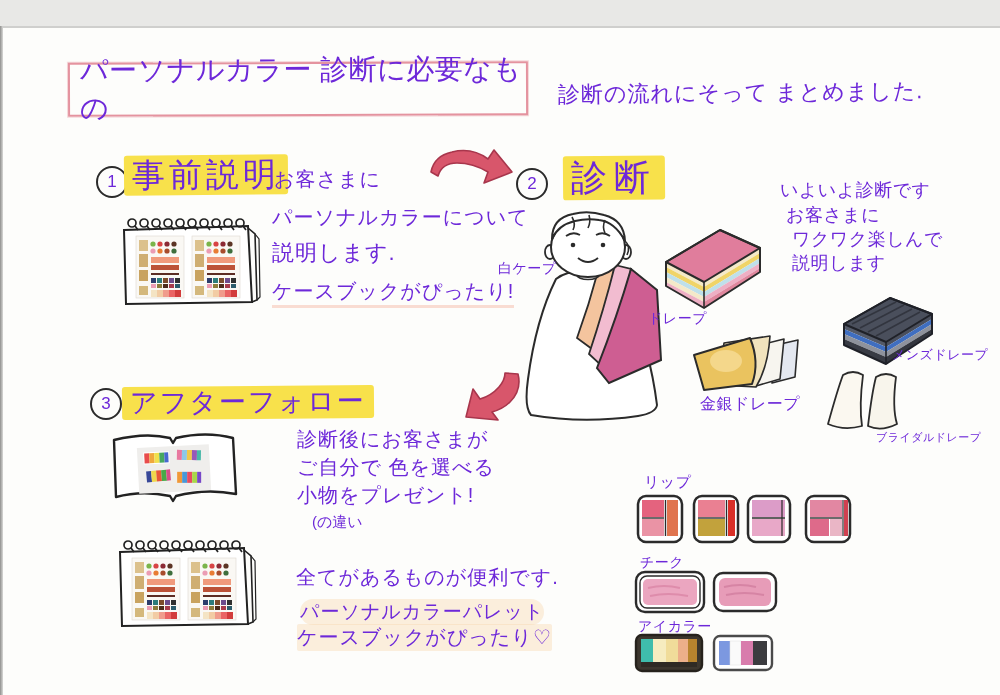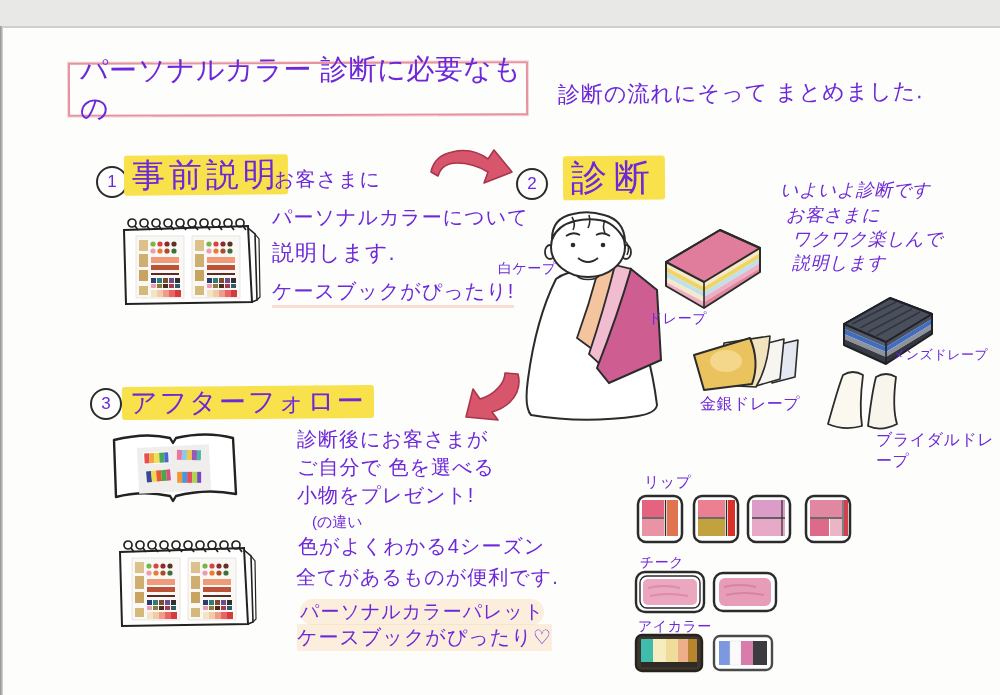--- a/index.html
+++ b/index.html
@@ -27,21 +27,21 @@
   
   .circle-num{
     width:28px;height:28px;border:2px solid #2b2b2b;border-radius:50%;
     display:flex;align-items:center;justify-content:center;
     font-size:17px;background:#fdfdfb;
   }
   .hl{background:#f8e14b;padding:1px 8px 2px 8px;border-radius:3px;}
   .step-heading{font-size:33px;letter-spacing:4px;transform:rotate(-.5deg);}
   .step-heading.small{font-size:27px;letter-spacing:2px;}
   .body-line{font-size:20px;letter-spacing:1px;}
-  .note-line{font-size:18px;letter-spacing:.5px;font-style:italic;}
+  .note-line{font-size:18px;letter-spacing:.5px;}
   .small-label{font-size:14px;letter-spacing:.5px;}
   .underline-pink{border-bottom:3px solid rgba(244,180,160,.45);}
   .peach-hl{background:rgba(248,214,170,.38);border-radius:2px;}
   svg{display:block;}
 </style>
 </head>
 <body>
 
 <svg width="0" height="0" style="position:absolute">
   <defs>
@@ -209,21 +209,21 @@
     <path d="M38,14 L84,7 Q82,38 70,58 L32,56 Z" fill="#f1e3bd" stroke="#2b2b2b" stroke-width="1.6" stroke-linejoin="round"></path>
     <path d="M8,26 L64,9 Q74,33 66,55 L18,61 Z" fill="#eac35f" stroke="#2b2b2b" stroke-width="2" stroke-linejoin="round"></path>
     <ellipse cx="40" cy="32" rx="16" ry="11" fill="#f6dc96" opacity="0.8"></ellipse>
   </svg>
   <div class="abs small-label" style="left:700px;top:368px;font-size:16px;">金銀ドレープ</div>
 
   <svg class="abs" style="left:818px;top:340px;" width="95" height="72" viewBox="0 0 95 72">
     <path d="M10,58 Q20,22 25,9 Q35,3 45,9 Q41,40 44,60 Q26,65 10,58 Z" fill="#fbf8f0" stroke="#2b2b2b" stroke-width="1.8" stroke-linejoin="round"></path>
     <path d="M50,60 Q54,26 58,11 Q68,5 78,11 Q74,42 79,58 Q63,66 50,60 Z" fill="#f8f5ec" stroke="#2b2b2b" stroke-width="1.8" stroke-linejoin="round"></path>
   </svg>
-  <div class="abs small-label" style="left:876px;top:404px;font-size:16px;">ブライダルドレープ</div>
+  <div class="abs small-label" style="left:876px;top:404px;font-size:11px;">ブライダルドレープ</div>
 
   <svg class="abs" style="left:462px;top:342px;" width="62" height="55" viewBox="0 0 62 55">
     <path d="M56,6 Q60,22 48,34 Q41,41 30,44 L36,52 L4,49 L11,21 L18,31 Q29,28 37,19 Q43,12 43,5 Z" fill="#d8566b" stroke="#a8364c" stroke-width="1.6" stroke-linejoin="round"></path>
   </svg>
 
   <div class="abs circle-num" style="left:90px;top:362px;">
     <span>3</span>
   </div>
   <div class="abs step-heading small" style="left:122px;top:358px;">
     <span class="hl">アフターフォロー</span>
@@ -266,21 +266,20 @@
   </svg>
 
   <svg class="abs" style="left:112px;top:508px;" width="150" height="100" viewBox="0 0 150 100">
     <use href="#g-spiralbook"></use>
   </svg>
 
   <div class="abs body-line" style="left:297px;top:400px;">診断後にお客さまが</div>
   <div class="abs body-line" style="left:297px;top:428px;">ご自分で 色を選べる</div>
   <div class="abs body-line" style="left:297px;top:456px;">小物をプレゼント!</div>
   <div class="abs" style="left:312px;top:487px;font-size:15px;">(の違い</div>
-  <div class="abs body-line" style="left:298px;top:507px;">色がよくわかる4シーズン</div>
   <div class="abs body-line" style="left:296px;top:538px;">全てがあるものが便利です.</div>
   <div class="abs body-line peach-hl" style="left:300px;top:573px;font-size:19px;border-radius:13px;">パーソナルカラーパレット</div>
   <div class="abs body-line peach-hl" style="left:297px;top:598px;">ケースブックがぴったり♡</div>
 
 
   <div class="abs small-label" style="left:644px;top:447px;font-size:15px;">リップ</div>
 
   <svg class="abs" style="left:636px;top:468px;" width="48" height="50" viewBox="0 0 48 50">
     <rect x="2" y="2" width="44" height="46" rx="8" fill="#fff" stroke="#2b2b2b" stroke-width="2.5"></rect>
     <rect x="6" y="6" width="22" height="17" fill="#e4637e"></rect>

